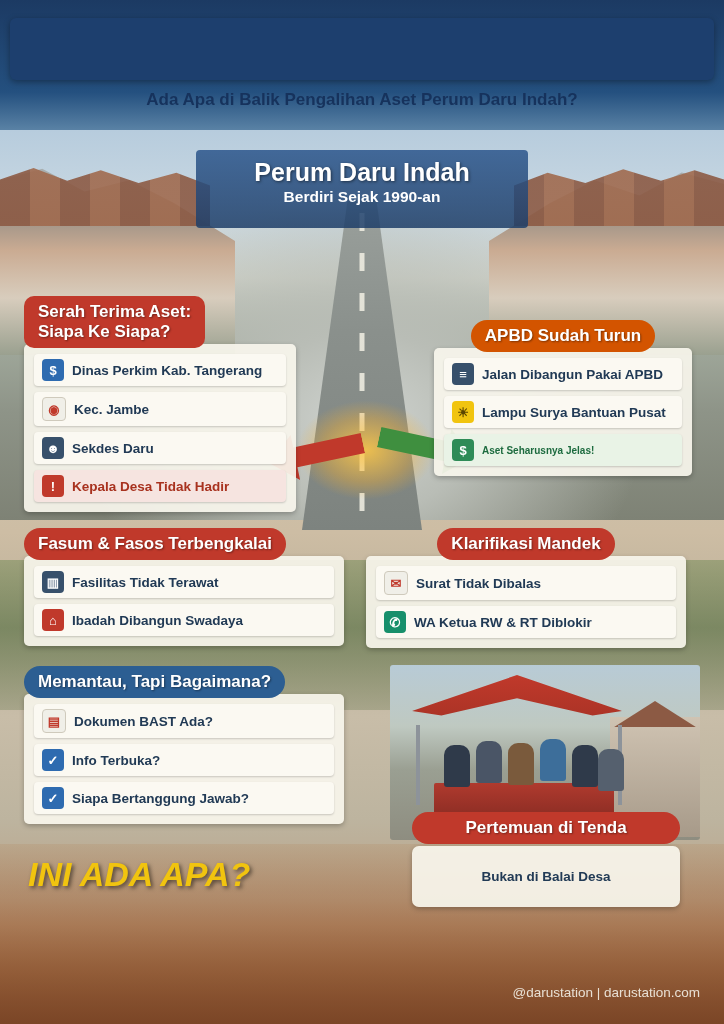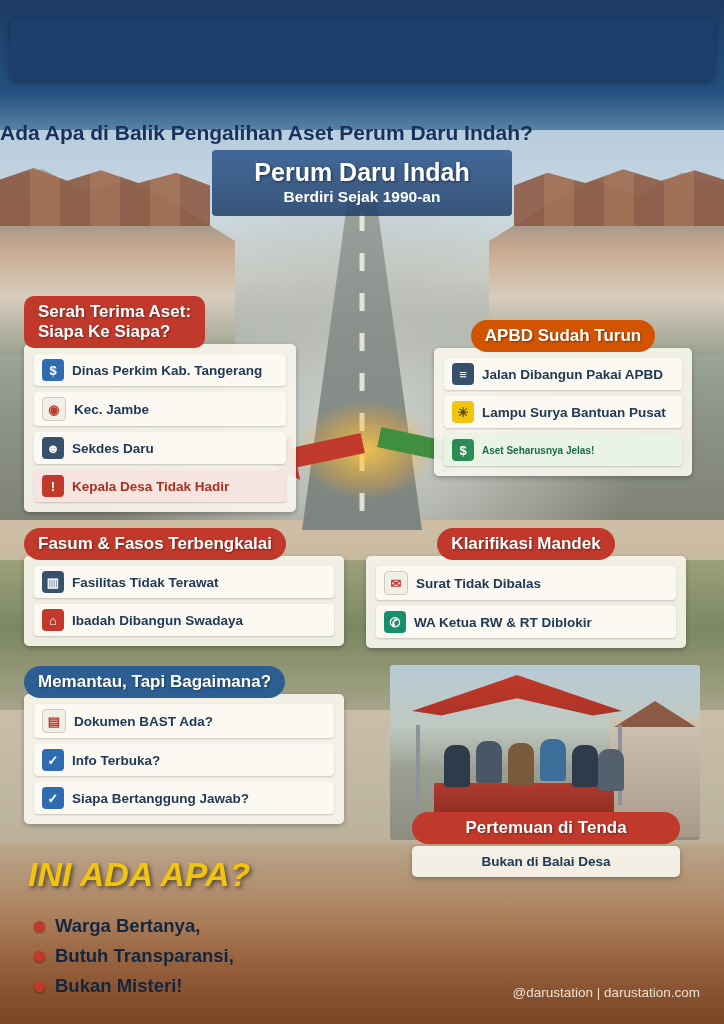--- a/index.html
+++ b/index.html
@@ -56,27 +56,27 @@
     position:absolute;top:18px;left:10px;right:10px;height:62px;
     background:#1d3f6e;border-radius:6px;
     box-shadow:0 2px 6px rgba(0,0,0,.35);
   }
   .title{
     position:absolute;top:22px;left:0;right:0;text-align:center;
     font-size:35px;font-weight:bold;font-style:italic;color:#ffffff;
     letter-spacing:.2px;text-shadow:2px 2px 3px rgba(0,0,0,.45);
   }
   .subtitle{
-    position:absolute;top:90px;left:0;right:0;text-align:left;
-    font-size:21px;font-weight:bold;color:#16325c;margin-top:31px;
+    position:absolute;top:90px;left:0;right:0;text-align:center;
+    font-size:17px;font-weight:bold;color:#16325c;
   }
   
   .hero-box{
     position:absolute;top:150px;left:50%;transform:translateX(-50%);
-    width:300px;padding:8px 0 10px;text-align:center;border-radius:4px;
+    width:332px;padding:8px 0 22px;text-align:center;border-radius:4px;
     background:linear-gradient(180deg,rgba(44,86,140,.85),rgba(30,62,104,.85));
   }
   .hero-title{font-size:25px;font-weight:bold;color:#fff;text-shadow:1px 1px 3px rgba(0,0,0,.5);}
   .hero-sub{font-size:15.5px;font-weight:bold;color:#ffffff;margin-top:1px;}
   
   .card{position:absolute;}
   .card-head{
     display:inline-block;padding:6px 14px;border-radius:16px;
     font-size:17px;font-weight:bold;color:#fff;
     text-shadow:1px 1px 2px rgba(0,0,0,.4);
@@ -148,21 +148,21 @@
   .tent-table{
     position:absolute;left:44px;top:118px;width:180px;height:34px;
     background:linear-gradient(180deg,#b03a2e,#8c2d24);border-radius:2px;
   }
   .person{position:absolute;width:26px;height:42px;border-radius:10px 10px 3px 3px;}
   .house-bg{position:absolute;right:0;top:52px;width:90px;height:120px;background:linear-gradient(180deg,#cfc3b2,#a79a89);}
   .house-bg:before{content:"";position:absolute;left:-6px;top:-16px;width:102px;height:26px;background:#8c5a44;clip-path:polygon(10% 100%,50% 0,90% 100%);}
   
   .tent-cap{position:absolute;left:412px;top:812px;width:268px;text-align:center;}
   .tent-cap .card-head{display:block;}
-  .tent-cap .card-body{margin-top:2px;padding:8px 8px;}
+  .tent-cap .card-body{margin-top:2px;padding:23px 8px;border-radius:7px;}
   .tent-cap .row{justify-content:center;margin:0;background:transparent;box-shadow:none;padding:0;}
   
   .cta{
     position:absolute;left:28px;top:855px;
     font-size:34px;font-weight:bold;font-style:italic;color:#f1c40f;
     text-shadow:2px 2px 4px rgba(0,0,0,.55);
   }
   .cta-list{position:absolute;left:34px;top:915px;}
   .cta-item{display:flex;align-items:center;gap:10px;margin-bottom:8px;}
   .dot{width:11px;height:11px;border-radius:50%;background:#c0392b;flex:0 0 11px;box-shadow:0 1px 2px rgba(0,0,0,.4);}
@@ -304,29 +304,15 @@
   <div class="tent-cap">
     <div class="card-head head-red">Pertemuan di Tenda</div>
     <div class="card-body">
       <div class="row">
         <span class="row-text">Bukan di Balai Desa</span>
       </div>
     </div>
   </div>
 
   <div class="cta">INI ADA APA?</div>
-  <div class="cta-list">
-    <div class="cta-item">
-      <span class="dot"></span>
-      <span class="cta-text">Warga Bertanya,</span>
-    </div>
-    <div class="cta-item">
-      <span class="dot"></span>
-      <span class="cta-text">Butuh Transparansi,</span>
-    </div>
-    <div class="cta-item">
-      <span class="dot"></span>
-      <span class="cta-text">Bukan Misteri!</span>
-    </div>
-  </div>
 
   <div class="credit">@darustation | darustation.com</div>
 </div>
 
 </body></html>

